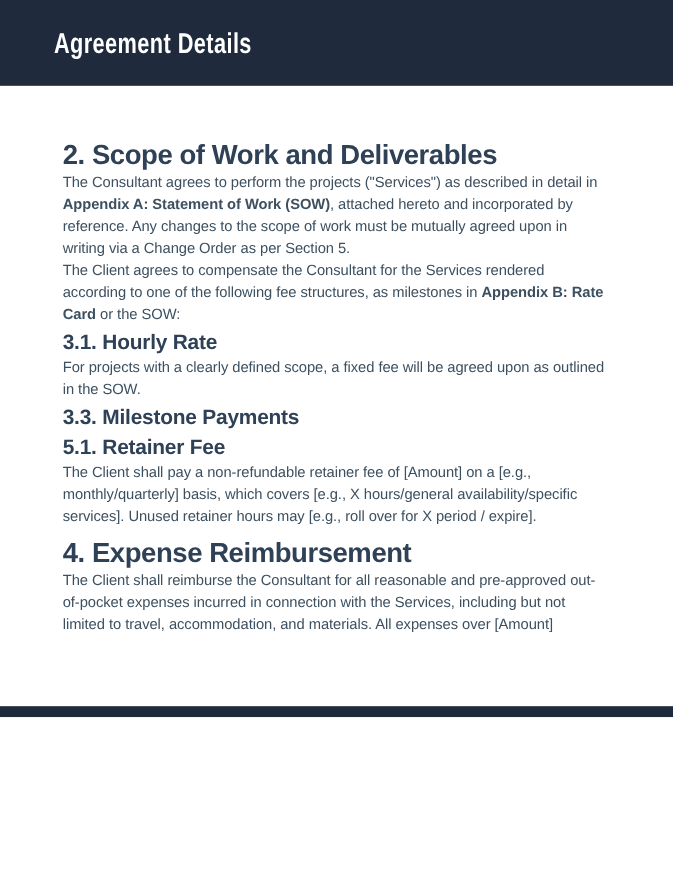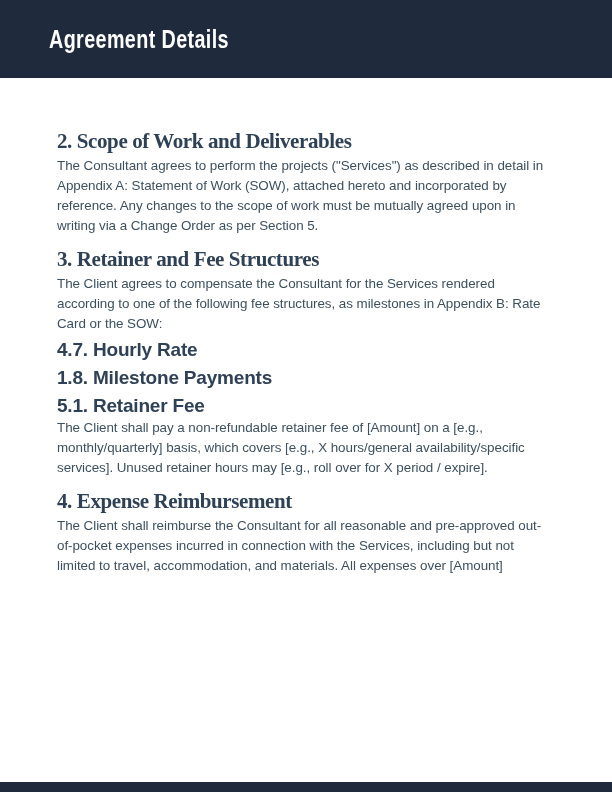--- a/index.html
+++ b/index.html
@@ -11,21 +11,21 @@
   }
   *{box-sizing:border-box;}
   html,body{margin:0;padding:0;}
   body{
     font-family:"Liberation Sans","DejaVu Sans",sans-serif;
     background:var(--page-bg);
   }
   .page{
     position:relative;
     width:612px;
-    height:792px;
+    height:652px;
     background:var(--page-bg);
     overflow:hidden;
   }
   .page-header{
     height:78px;
     background:var(--header-bg);
     display:flex;
     align-items:center;
     padding-left:49px;
   }
@@ -38,44 +38,43 @@
     transform:scaleX(0.76);
     transform-origin:left center;
     white-space:nowrap;
   }
   .content{
     padding:40px 57px 0 57px;
     width:612px;
   }
   .h1{
     color:var(--heading-color);
-    font-size:21px;
+    font-size:25px;
     font-weight:bold;
     line-height:30px;
     letter-spacing:-0.4px;
     margin:8px 0 0 0;
-    font-family:Liberation Serif, serif;
   }
   .h2{
     color:var(--heading-color);
     font-size:19px;
     font-weight:bold;
     line-height:24px;
     letter-spacing:-0.2px;
     margin:4px 0 0 0;
   }
   p.body-text{
     color:var(--body-color);
     font-size:13.4px;
     line-height:20px;
     letter-spacing:-0.05px;
     margin:0;
   }
   p.body-text strong{
-    font-weight:normal;
+    font-weight:bold;
   }
   .page-footer{
     position:absolute;
     left:0;
     right:0;
     bottom:0;
     height:10px;
     background:var(--header-bg);
   }
 </style>
@@ -83,24 +82,24 @@
 <body>
 
 <div class="page">
   <header class="page-header">
     <h1 class="page-title">Agreement Details</h1>
   </header>
 
   <main class="content" id="doc-sections">
       <div class="h1">2. Scope of Work and Deliverables</div>
       <p class="body-text"><span>The Consultant agrees to perform the projects ("Services") as described in detail in </span><strong>Appendix A: Statement of Work (SOW)</strong><span>, attached hereto and incorporated by reference. Any changes to the scope of work must be mutually agreed upon in writing via a Change Order as per Section 5.</span></p>
-      <div class="h1">3. Retainer and Fee Structures</div>
       <p class="body-text"><span>The Client agrees to compensate the Consultant for the Services rendered according to one of the following fee structures, as milestones in </span><strong>Appendix B: Rate Card</strong><span> or the SOW:</span></p>
-      <div class="h2">4.7. Hourly Rate</div>
-      <div class="h2">1.8. Milestone Payments</div>
+      <div class="h2">3.1. Hourly Rate</div>
+      <p class="body-text"><span>For projects with a clearly defined scope, a fixed fee will be agreed upon as outlined in the SOW.</span></p>
+      <div class="h2">3.3. Milestone Payments</div>
       <div class="h2">5.1. Retainer Fee</div>
       <p class="body-text"><span>The Client shall pay a non-refundable retainer fee of [Amount] on a [e.g., monthly/quarterly] basis, which covers [e.g., X hours/general availability/specific services]. Unused retainer hours may [e.g., roll over for X period / expire].</span></p>
       <div class="h1">4. Expense Reimbursement</div>
       <p class="body-text"><span>The Client shall reimburse the Consultant for all reasonable and pre-approved out-of-pocket expenses incurred in connection with the Services, including but not limited to travel, accommodation, and materials. All expenses over [Amount]</span></p>
     </main>
 
   <footer class="page-footer"></footer>
 </div>
 
 </body></html>

